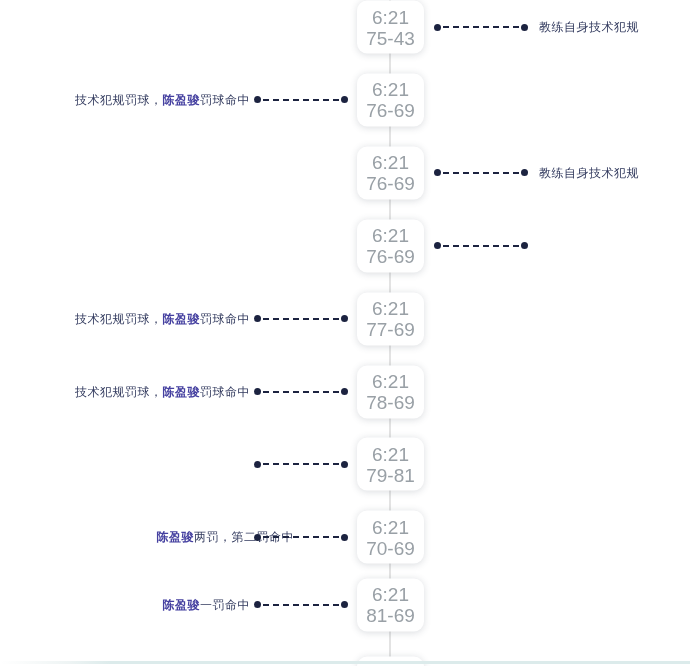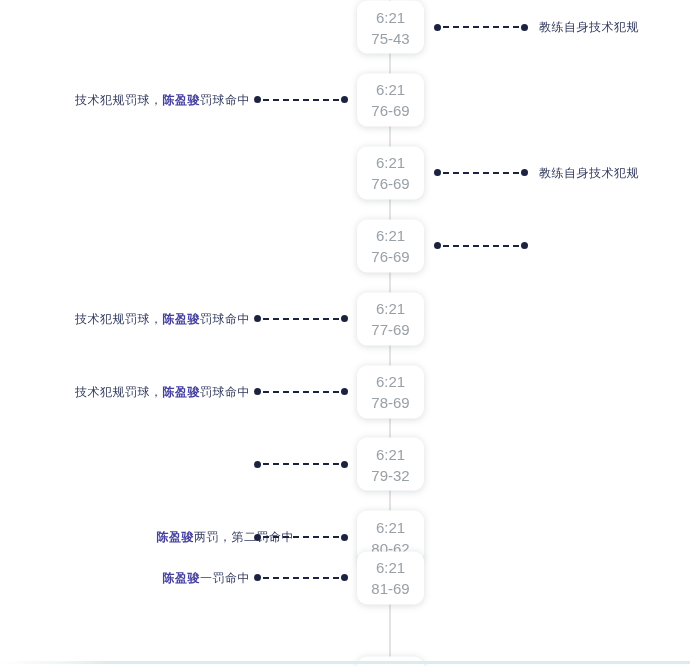--- a/index.html
+++ b/index.html
@@ -41,21 +41,21 @@
     width: 67px;
     height: 53px;
     background: #ffffff;
     border-radius: 10px;
     box-shadow: 0 1px 7px rgba(60, 70, 90, 0.18);
     display: flex;
     flex-direction: column;
     align-items: center;
     justify-content: center;
     color: var(--cardtext, #99a0a6);
-    font-size: 15px;
+    font-size: 19px;
     line-height: 21px;
     z-index: 2;
   }
   
   .label {
     position: absolute;
     top: 50%;
     transform: translateY(-50%);
     font-size: 12px;
     color: var(--normal, #323a5e);
@@ -187,38 +187,38 @@
 
   </div>
     <div class="row" style="top: 427.9px;">
     <div class="connector left">
       <i class="dot"></i>
       <i class="dash"></i>
       <i class="dot"></i>
     </div>
     <div class="card">
       <div class="time">6:21</div>
-      <div class="score">79-32</div>
+      <div class="score">79-81</div>
     </div>
 
   </div>
     <div class="row" style="top: 500.8px; padding-left: 44px;">
     <div class="label left"><span class="seg-player">陈盈骏</span><span class="seg-normal">两罚，第二罚命中</span></div>
     <div class="connector left">
       <i class="dot"></i>
       <i class="dash"></i>
       <i class="dot"></i>
     </div>
     <div class="card">
       <div class="time">6:21</div>
-      <div class="score">80-62</div>
-    </div>
-
-  </div>
-    <div class="row" style="top: 541px;">
+      <div class="score">70-69</div>
+    </div>
+
+  </div>
+    <div class="row" style="top: 568px;">
     <div class="label left"><span class="seg-player">陈盈骏</span><span class="seg-normal">一罚命中</span></div>
     <div class="connector left">
       <i class="dot"></i>
       <i class="dash"></i>
       <i class="dot"></i>
     </div>
     <div class="card">
       <div class="time">6:21</div>
       <div class="score">81-69</div>
     </div>

